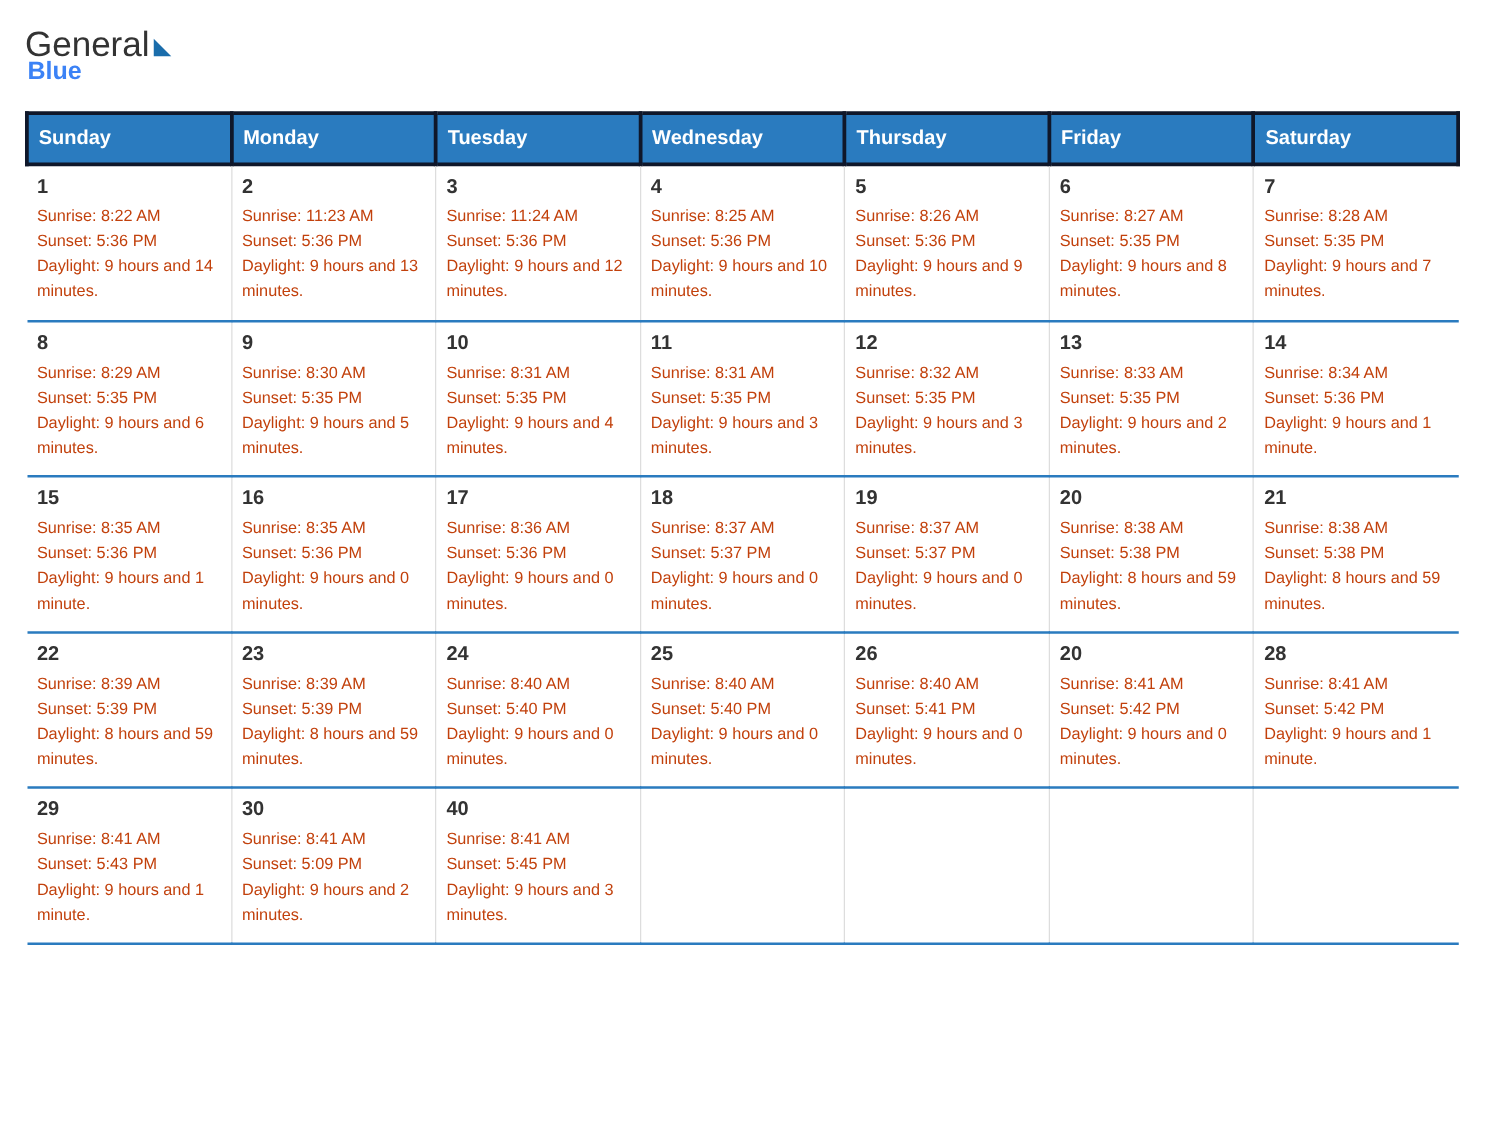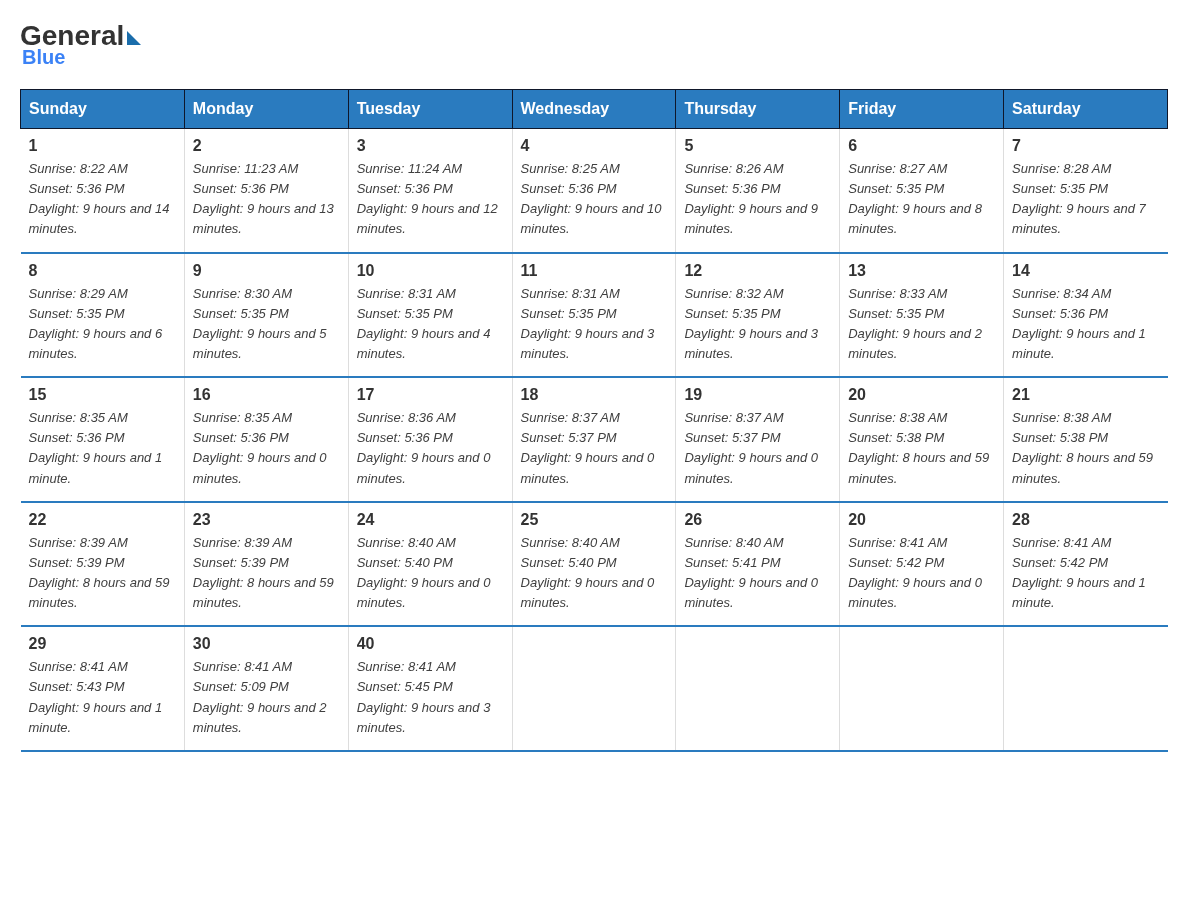--- a/index.html
+++ b/index.html
@@ -16,21 +16,21 @@
       align-items: flex-start;
       margin-bottom: 20px;
     }
     .logo {
       display: flex;
       flex-direction: column;
       align-items: flex-start;
     }
     .logo-text {
       font-size: 28px;
-      font-weight: bold;
+      font-weight: normal;
       color: #333;
       display: flex;
       align-items: center;
     }
     .logo-general { color: #333; }
     .logo-arrow {
       display: inline-block;
       width: 0;
       height: 0;
       border-left: 14px solid #1a6dab;
@@ -64,21 +64,21 @@
       width: 100%;
       border-collapse: collapse;
     }
     .calendar thead tr th {
       background-color: #2a7bbf;
       color: #fff;
       font-size: 16px;
       font-weight: bold;
       padding: 10px 8px;
       text-align: left;
-      border: 1px solid #0f172a;
+      border: 3px solid #0f172a;
     }
     .calendar tbody tr {
       border-bottom: 2px solid #2a7bbf;
     }
     .calendar tbody tr td {
       vertical-align: top;
       padding: 8px 8px 12px 8px;
       border-right: 1px solid #ddd;
       font-size: 13.5px;
       color: #333;
@@ -90,22 +90,21 @@
     }
     .day-number {
       font-size: 16px;
       font-weight: bold;
       margin-bottom: 4px;
       display: block;
     }
     .day-info {
       font-size: 13px;
       line-height: 1.55;
-      color: #404040;
-      font-style: italic;
+      color: #c2410c;
     }
     .empty-cell {
       background: #fff;
     }
   </style>
 </head>
 <body>
 
 <div class="header">
   <div class="logo">

